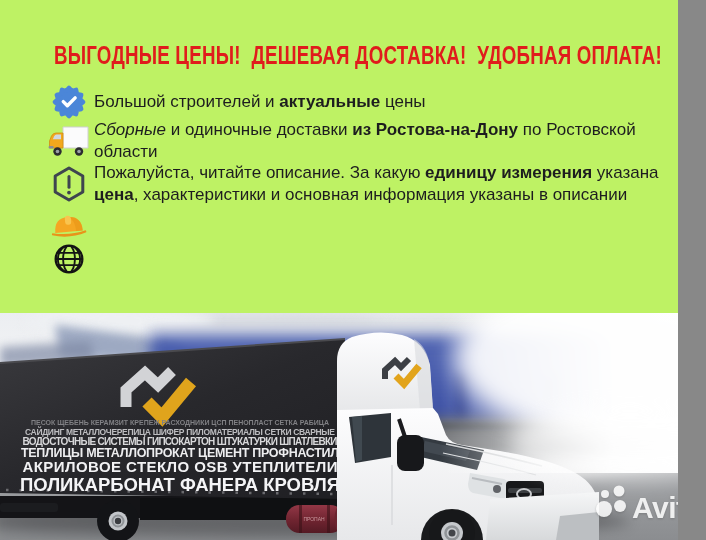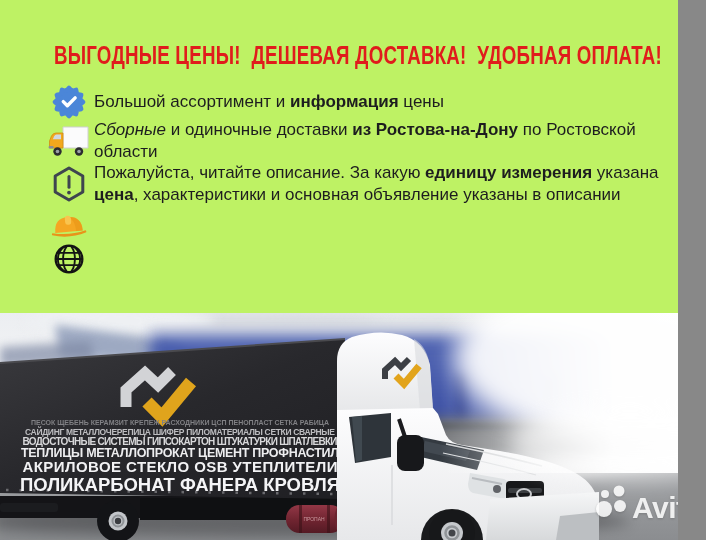--- a/index.html
+++ b/index.html
@@ -29,21 +29,21 @@
 
   <div class="benefits">
 
     <div class="benefit h39">
       <span class="ic">
         <svg width="36" height="36" viewBox="-22 -22 44 44">
           <polygon stroke-linejoin="round" stroke-width="5" stroke="#4b86d8" fill="#4b86d8" points="0,-17.5 3.6,-13.5 8.75,-15.16 9.9,-9.9 15.16,-8.75 13.52,-3.62 17.5,0 13.52,3.62 15.16,8.75 9.9,9.9 8.75,15.16 3.62,13.52 0,17.5 -3.62,13.52 -8.75,15.16 -9.9,9.9 -15.16,8.75 -13.52,3.62 -17.5,0 -13.52,-3.62 -15.16,-8.75 -9.9,-9.9 -8.75,-15.16 -3.62,-13.52"></polygon>
           <path d="M-7,-0.5 L-2,4.5 L7.5,-5" fill="none" stroke="#fff" stroke-width="4.2" stroke-linecap="round" stroke-linejoin="round"></path>
         </svg>
       </span>
-      <p class="tx"><span>Большой ассортимент и </span><span style="font-weight: 700;">информация</span><span> цены</span></p>
+      <p class="tx"><span>Большой строителей и </span><span style="font-weight: 700;">актуальные</span><span> цены</span></p>
     </div>
 
     <div class="benefit h39">
       <span class="ic">
         <svg width="42" height="32" viewBox="0 0 42 32">
           <polygon points="15,2 40,2 40,23 15,23" fill="#fbfbfc" stroke="#cfcfd2" stroke-width="1"></polygon>
           <path d="M15,8 L8,8 Q5,8 3.5,11 L1.5,16 L1.5,23 L15,23 Z" fill="#f2a81d" stroke="#d28e12" stroke-width="0.8"></path>
           <path d="M13,9.5 L8.5,9.5 Q7,9.5 6,11.5 L4.8,14.2 L13,14.2 Z" fill="#cfd8e2"></path>
           <rect x="0.6" y="21" width="5" height="2.6" rx="1" fill="#8a8d92"></rect>
           <circle cx="9.5" cy="26.5" r="4.2" fill="#2c2c30"></circle>
@@ -56,21 +56,21 @@
     </div>
 
     <div class="benefit h48">
       <span class="ic">
         <svg width="40" height="40" viewBox="-20 -20 40 40">
           <polygon points="0,-16 13.8,-8 13.8,8 0,16 -13.8,8 -13.8,-8" fill="none" stroke="#3e454f" stroke-width="3" stroke-linejoin="round"></polygon>
           <line x1="0" y1="-7.5" x2="0" y2="3.2" stroke="#3e454f" stroke-width="3" stroke-linecap="round"></line>
           <circle cx="0" cy="8.6" r="1.9" fill="#3e454f"></circle>
         </svg>
       </span>
-      <p class="tx"><span>Пожалуйста, читайте описание. За какую </span><span style="font-weight: 700;">единицу измерения</span><span> указана </span><span style="font-weight: 700; text-align: right;">цена</span><span>, характеристики и основная объявление указаны в описании</span></p>
+      <p class="tx"><span>Пожалуйста, читайте описание. За какую </span><span style="font-weight: 700;">единицу измерения</span><span> указана </span><span style="font-weight: 700; text-align: right;">цена</span><span>, характеристики и основная информация указаны в описании</span></p>
     </div>
 
 
     <div class="benefit h35">
       <span class="ic">
         <svg width="38" height="30" viewBox="0 0 40 30">
           <g transform="rotate(-5 20 21)">
             <path d="M5.5,21 Q5.5,5.5 20,5.5 Q34.5,5.5 34.5,21 Z" fill="#f5a623"></path>
             <path d="M20,5.5 Q34.5,5.5 34.5,21 L27.5,21 Q27.5,8.5 20,5.8 Z" fill="#e59416" opacity="0.55"></path>
             <rect x="16.8" y="4.2" width="6.4" height="9.5" rx="3" fill="#f9c44f"></rect>

